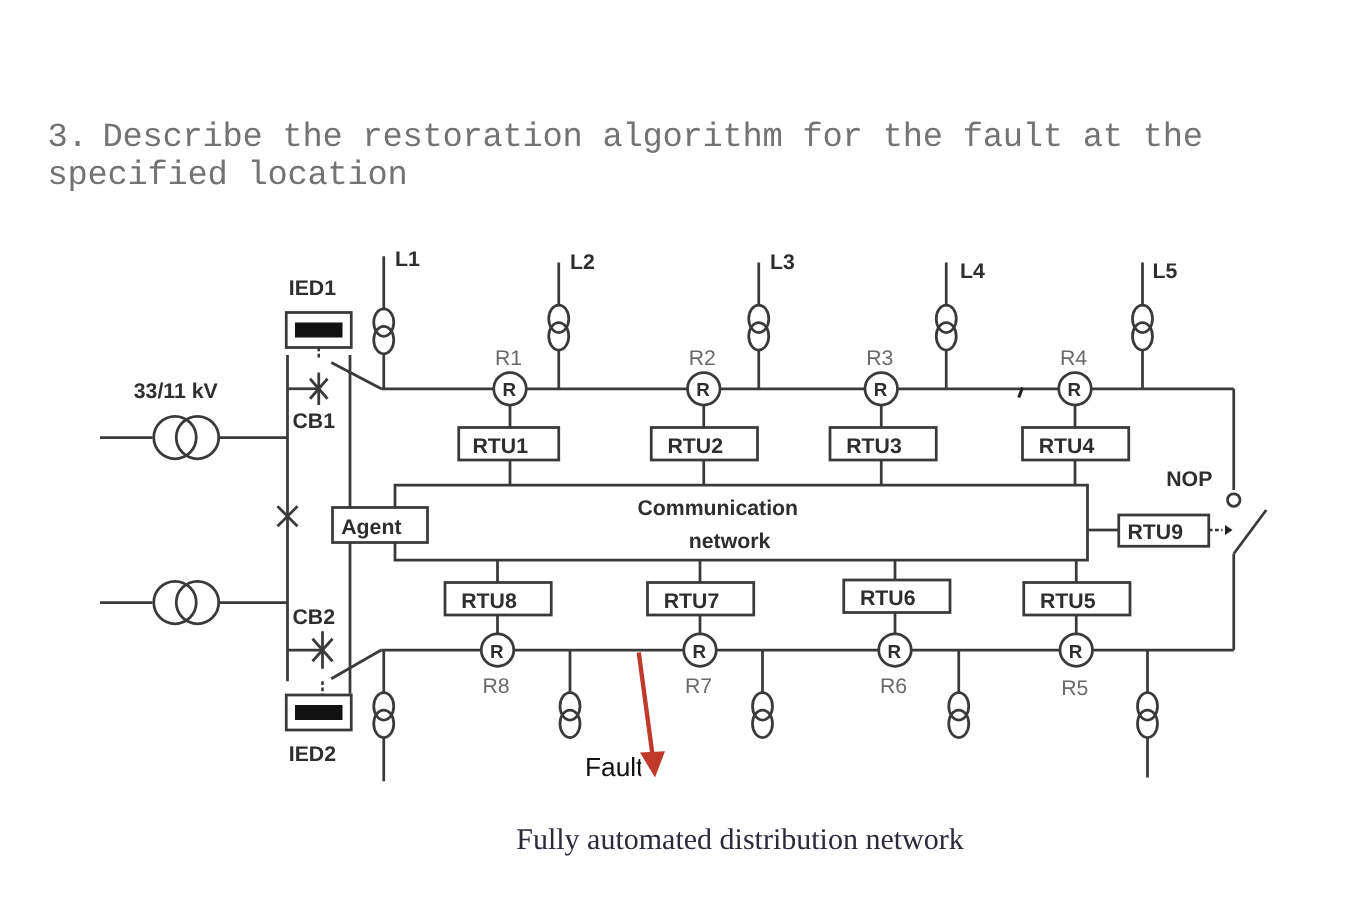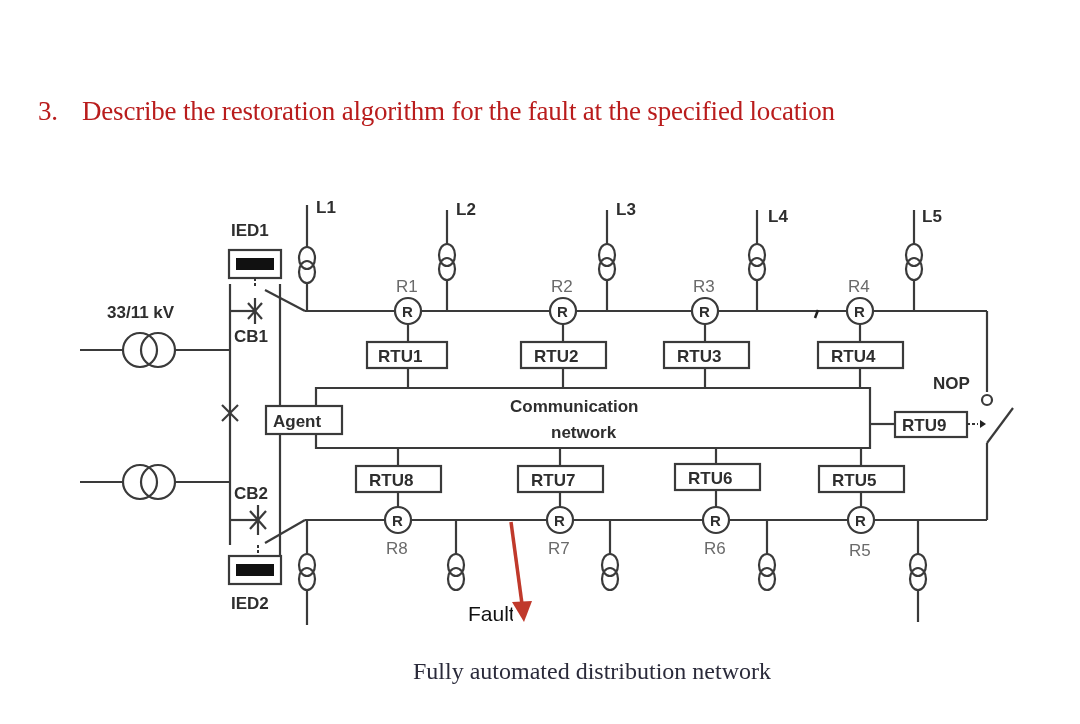--- a/index.html
+++ b/index.html
@@ -1,17 +1,17 @@
 <!DOCTYPE html>
 <html><head>
 <meta charset="utf-8">
 <style>
   html, body { margin: 0; padding: 0; background: #ffffff; }
   body { width: 1080px; height: 724px; position: relative; overflow: hidden; font-family: "Liberation Sans", sans-serif; }
-  .question { position: absolute; left: 38px; top: 96px; font-size: 27px; color: #b91c1c; font-family: Liberation Serif, serif; letter-spacing: -0.2px; }
+  .question { position: absolute; left: 38px; top: 96px; font-size: 27px; color: #737373; font-family: Liberation Mono, monospace; letter-spacing: -0.2px; }
   .question .num { display: inline-block; width: 44px; }
   svg#diagram { position: absolute; left: 0; top: 0; }
   .ln { stroke: #3a3a3a; stroke-width: 2.2; fill: none; }
   .box { stroke: #3a3a3a; stroke-width: 2.2; fill: #ffffff; }
   .lbl-b { font-family: "Liberation Sans", sans-serif; font-weight: bold; font-size: 17px; fill: #2e2e2e; }
   .lbl-n { font-family: "Liberation Sans", sans-serif; font-size: 17px; fill: #6a6a6a; }
   .lbl-r { font-family: "Liberation Sans", sans-serif; font-weight: bold; font-size: 15px; fill: #2e2e2e; }
   .caption { font-family: "Liberation Serif", serif; font-size: 24px; fill: #2a2a3a; }
   .fault-txt { font-family: "Liberation Sans", sans-serif; font-size: 21px; fill: #111; }
 </style>

